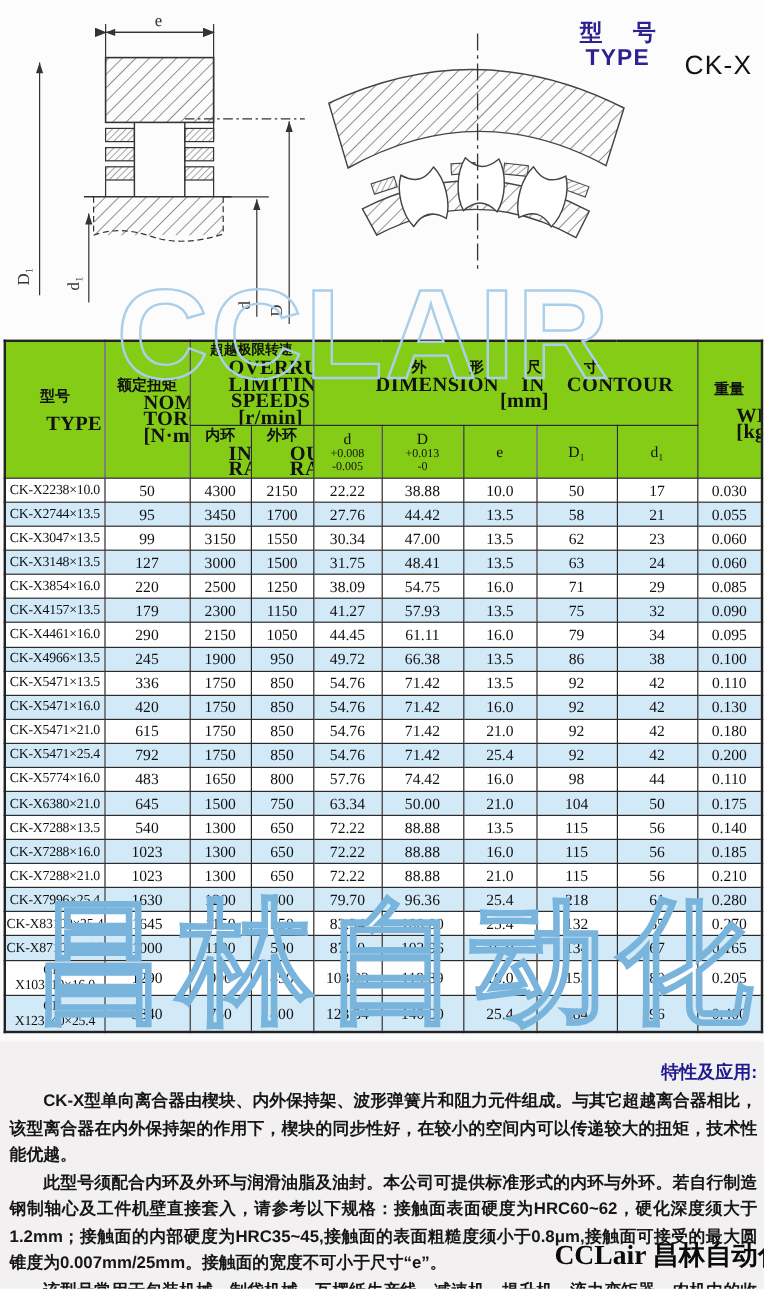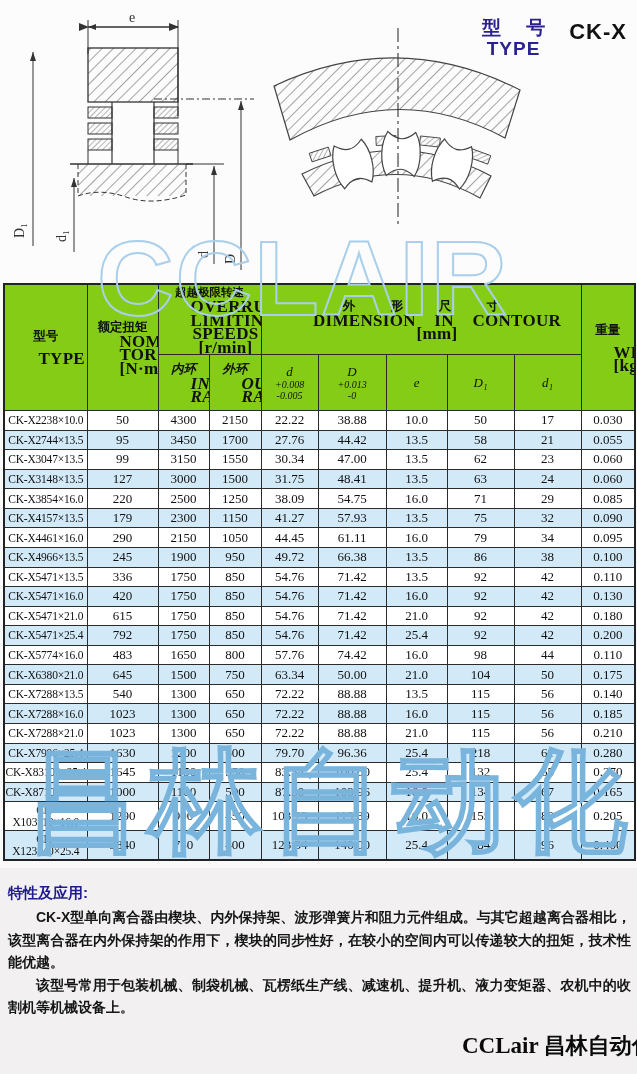--- a/index.html
+++ b/index.html
@@ -6,21 +6,21 @@
   body{width:637px;height:1074px;position:relative;background:#fbfafb;
        font-family:"Liberation Sans","DejaVu Sans",sans-serif;overflow:hidden;}
   .page{position:absolute;inset:0;}
 
   
   .top-area{position:absolute;left:0;top:0;width:637px;height:283px;background:#fcfcfc;}
   .title-block{position:absolute;right:10px;top:18px;display:flex;align-items:flex-start;gap:24px;}
   .title-cnen{display:flex;flex-direction:column;align-items:center;line-height:1.1;}
   .title-cn{color:#2b2190;font-size:19px;font-weight:bold;letter-spacing:10px;margin-right:-10px;}
   .title-en{color:#2b2190;font-size:19px;font-weight:bold;letter-spacing:1px;}
-  .title-model{color:#111;font-size:22px;font-weight:bold;margin-top:1px;letter-spacing:1px;}
+  .title-model{color:#111;font-size:22px;font-weight:normal;margin-top:24px;letter-spacing:1px;}
   svg text.dimlabel{font-family:"Liberation Serif","DejaVu Serif",serif;font-size:14px;fill:#333;}
 
   
   .wm{position:absolute;pointer-events:none;z-index:6;}
   .wm text{font-family:"Liberation Sans","DejaVu Sans",sans-serif;font-weight:bold;
            fill:none;}
 
   
   table.spec{position:absolute;left:3px;top:283px;width:631px;height:578px;z-index:2;
      border-collapse:collapse;table-layout:fixed;background:#fff;}
@@ -35,21 +35,21 @@
   .dimen{word-spacing:14px;}
   .tol{font-size:10px;line-height:11px;font-family:"Liberation Serif","DejaVu Serif",serif;}
   .dsym{font-size:13px;line-height:14px;font-family:"Liberation Serif","DejaVu Serif",serif;}
   tbody td{font-family:"Liberation Serif","DejaVu Serif",serif;font-size:13px;}
   tbody td.model{font-size:11.5px;letter-spacing:-.2px;margin-top:32px;}
   tbody tr.alt td{background:#d2e9f7;}
 
   
   .footer-area{position:absolute;left:0;top:868px;width:637px;height:206px;background:#f2f0f1;}
   .feat{position:absolute;left:8px;top:884px;width:623px;z-index:3;}
-  .feat-heading{color:#1f1a8e;font-size:15px;font-weight:bold;margin:0 0 3px 0;}
+  .feat-heading{color:#1f1a8e;font-size:15px;font-weight:bold;margin:0 0 3px 0;text-align:right;}
   .feat p{margin:0;font-size:14px;font-weight:bold;color:#161616;line-height:22.5px;
           text-align:justify;text-indent:2em;}
   .logo{position:absolute;left:462px;top:1031px;z-index:8;display:flex;align-items:baseline;gap:5px;white-space:nowrap;}
   .logo-en{font-family:"Liberation Serif","DejaVu Serif",serif;font-weight:bold;font-size:23px;color:#0a0a0a;}
   .logo-cn{font-family:"Liberation Sans","DejaVu Sans",sans-serif;font-weight:bold;font-size:22px;color:#0a0a0a;}
 </style>
 </head>
 <body>
 
 <div class="page">
@@ -187,21 +187,21 @@
           <div class="hcn dimcn">外 形 尺 寸</div>
           <div class="hen dimen">DIMENSION IN CONTOUR [mm]</div>
         </th>
         <th rowspan="2">
           <div class="hcn">重量</div>
           <div class="hgap"></div>
           <div class="hen">WEIGHT</div>
           <div class="hen">[kg]</div>
         </th>
       </tr>
-      <tr style="height:56px;font-style:italic;">
+      <tr style="height:44px;">
         <th>
           <div class="hcn">内环</div>
           <div class="hen">INNER</div>
           <div class="hen">RACE</div>
         </th>
         <th>
           <div class="hcn">外环</div>
           <div class="hen">OUTER</div>
           <div class="hen">RACE</div>
         </th>
@@ -495,20 +495,21 @@
   </table>
 
   <svg class="wm" style="left:25px;top:726px;" width="612" height="138" viewBox="0 0 612 138">
     <text x="2" y="114" font-size="112" letter-spacing="10" stroke="#79b4dd" stroke-width="2">昌林自动化</text>
   </svg>
 
   <div class="footer-area"></div>
   <div class="feat">
     <div class="feat-heading">特性及应用:</div>
     <p>CK-X型单向离合器由楔块、内外保持架、波形弹簧片和阻力元件组成。与其它超越离合器相比，该型离合器在内外保持架的作用下，楔块的同步性好，在较小的空间内可以传递较大的扭矩，技术性能优越。</p>
+    <p>此型号须配合内环及外环与润滑油脂及油封。本公司可提供标准形式的内环与外环。若自行制造钢制轴心及工件机壁直接套入，请参考以下规格：接触面表面硬度为HRC60~62，硬化深度须大于1.2mm；接触面的内部硬度为HRC35~45,接触面的表面粗糙度须小于0.8μm,接触面可接受的最大圆锥度为0.007mm/25mm。接触面的宽度不可小于尺寸“e”。</p>
     <p>该型号常用于包装机械、制袋机械、瓦楞纸生产线、减速机、提升机、液力变矩器、农机中的收割机等机械设备上。</p>
   </div>
 
   <div class="logo">
     <span class="logo-en">CCLair</span>
     <span class="logo-cn">昌林自动化</span>
   </div>
 
 </div>
 

